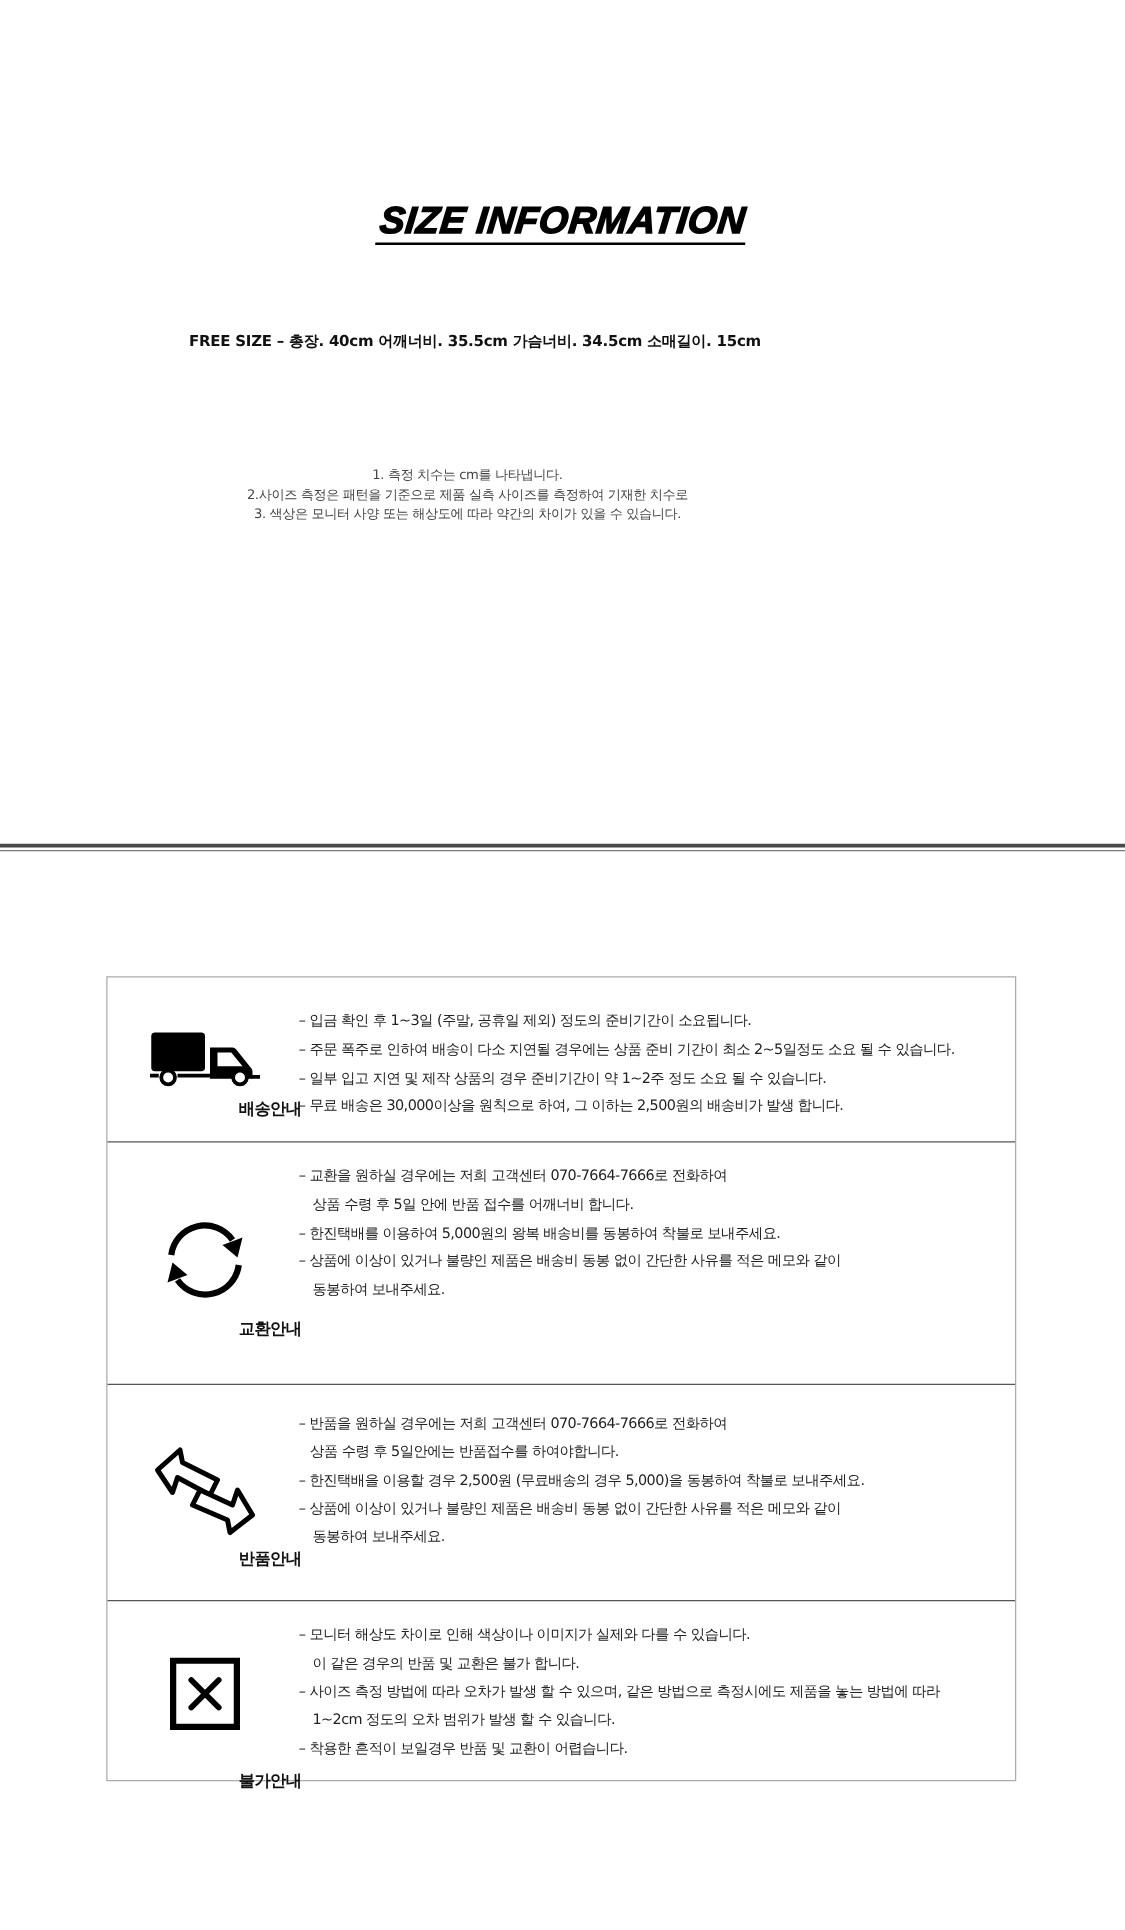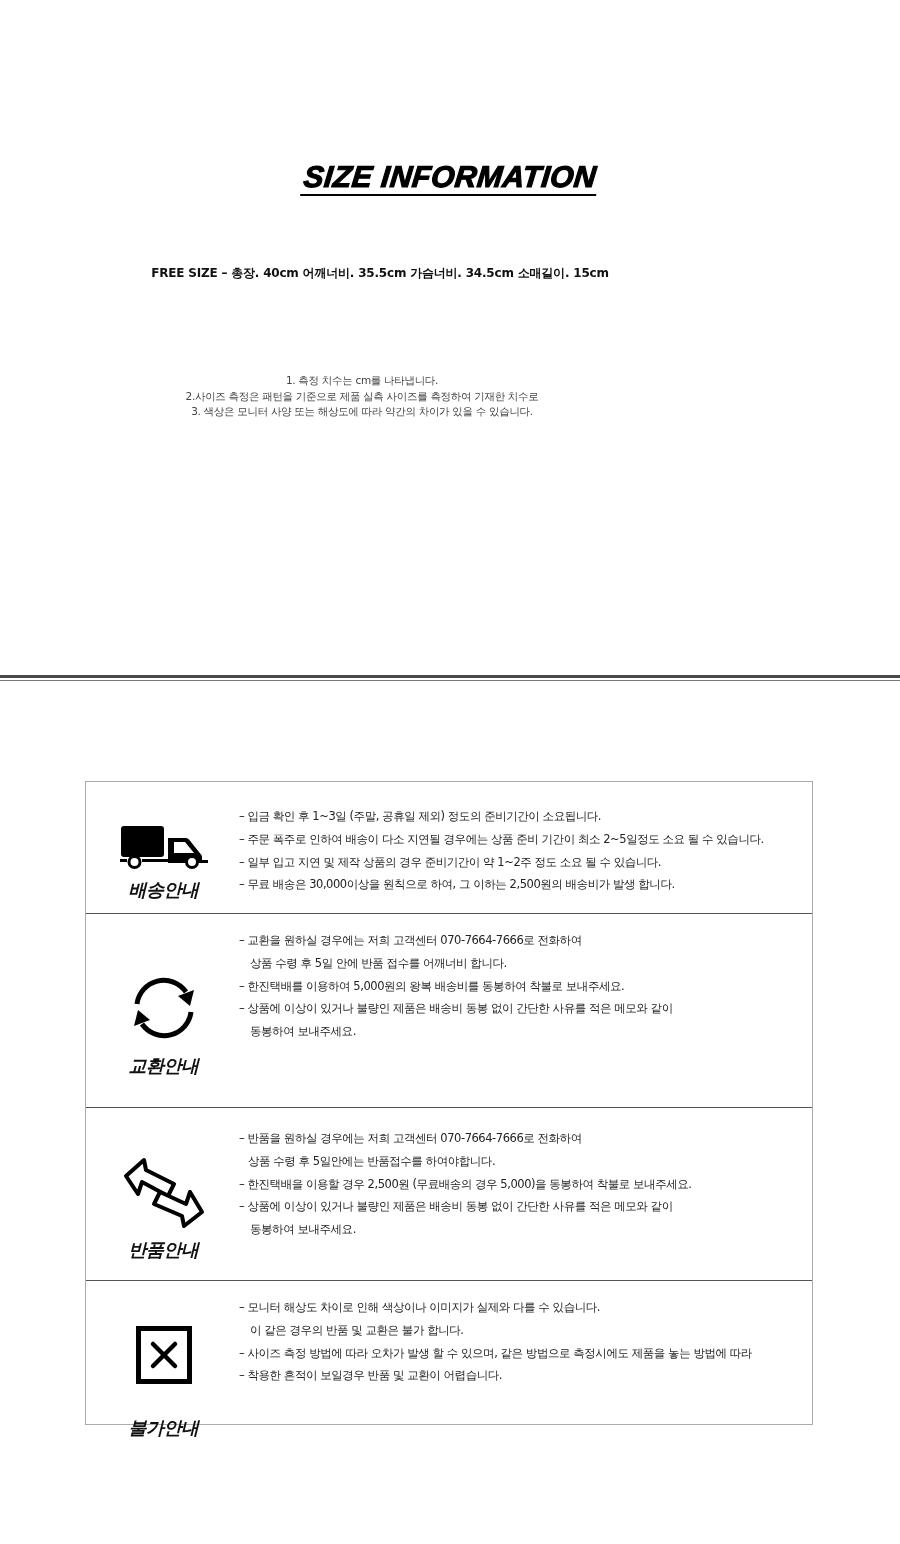--- a/index.html
+++ b/index.html
@@ -18,21 +18,21 @@
     .title span {
       display: inline-block; border-bottom: 2px solid #000; padding: 0 2px 0 2px; line-height: 34px;
       -webkit-text-stroke: 1.2px #000;
     }
     .size-line {
       position: absolute; top: 265px; left: 0; width: 760px; text-align: center;
       font-family: "DejaVu Sans", sans-serif; font-size: 12px; font-weight: bold; color: #111;
       letter-spacing: -0.2px;
     }
     .notes {
-      position: absolute; top: 373px; left: 4px; width: 716px; text-align: center;
+      position: absolute; top: 373px; left: 16px; width: 716px; text-align: center;
       font-family: "DejaVu Sans", sans-serif; font-size: 10.5px; color: #444; line-height: 15.5px;
       letter-spacing: -0.3px;
     }
     .notes div { white-space: nowrap; }
     .sep {
       position: absolute; left: 0; width: 900px;
     }
     .sep.thick { top: 675px; height: 3px; background: #4a4a4a; }
     .sep.thin { top: 680px; height: 1px; background: #777; }
 
@@ -42,24 +42,23 @@
     }
     .row {
       position: absolute; left: 0; width: 726px; box-sizing: border-box;
     }
     .row.divided { border-bottom: 1px solid #555; }
     .row .icon-col {
       position: absolute; left: 0; top: 0; width: 155px; height: 100%;
     }
     .row .icon-wrap { position: absolute; left: 0; width: 155px; display: flex; justify-content: center; }
     .row .icon-label {
-      position: absolute; left: 0; width: 155px; text-align: center;
-      font-family: "DejaVu Sans", sans-serif; font-size: 18px; font-weight: bold; color: #111;
+      position: absolute; left: 0; width: 155px; text-align: right;
+      font-family: "DejaVu Sans", sans-serif; font-size: 13px; font-weight: bold; color: #111;
       letter-spacing: -0.5px;
-      font-style: italic;
     }
     .row .lines {
       position: absolute; left: 153px; right: 0;
       font-family: "DejaVu Sans", sans-serif; font-size: 11.5px; color: #222;
       letter-spacing: -0.45px;
     }
     .row .lines div { height: 22.8px; line-height: 22.8px; white-space: nowrap; }
     .row .lines div.indent { padding-left: 11px; }
     .row .lines div.indent2 { padding-left: 9px; }
   </style>
@@ -155,17 +154,18 @@
           <line x1="17" y1="18" x2="39" y2="40" stroke="#000" stroke-width="4.5" stroke-linecap="round"></line>
           <line x1="39" y1="18" x2="17" y2="40" stroke="#000" stroke-width="4.5" stroke-linecap="round"></line>
         </svg>
       </div>
       <div class="icon-label" style="top:110px;margin-top:25px;">불가안내</div>
     </div>
     <div class="lines" style="top:15px;">
       <div>– 모니터 해상도 차이로 인해 색상이나 이미지가 실제와 다를 수 있습니다.</div>
       <div class="indent">이 같은 경우의 반품 및 교환은 불가 합니다.</div>
       <div>– 사이즈 측정 방법에 따라 오차가 발생 할 수 있으며, 같은 방법으로 측정시에도 제품을 놓는 방법에 따라</div>
+      <div class="indent">1~2cm 정도의 오차 범위가 발생 할 수 있습니다.</div>
       <div>– 착용한 흔적이 보일경우  반품 및 교환이 어렵습니다.</div>
     </div>
   </div>
 
 </div>
 
 </body></html>

